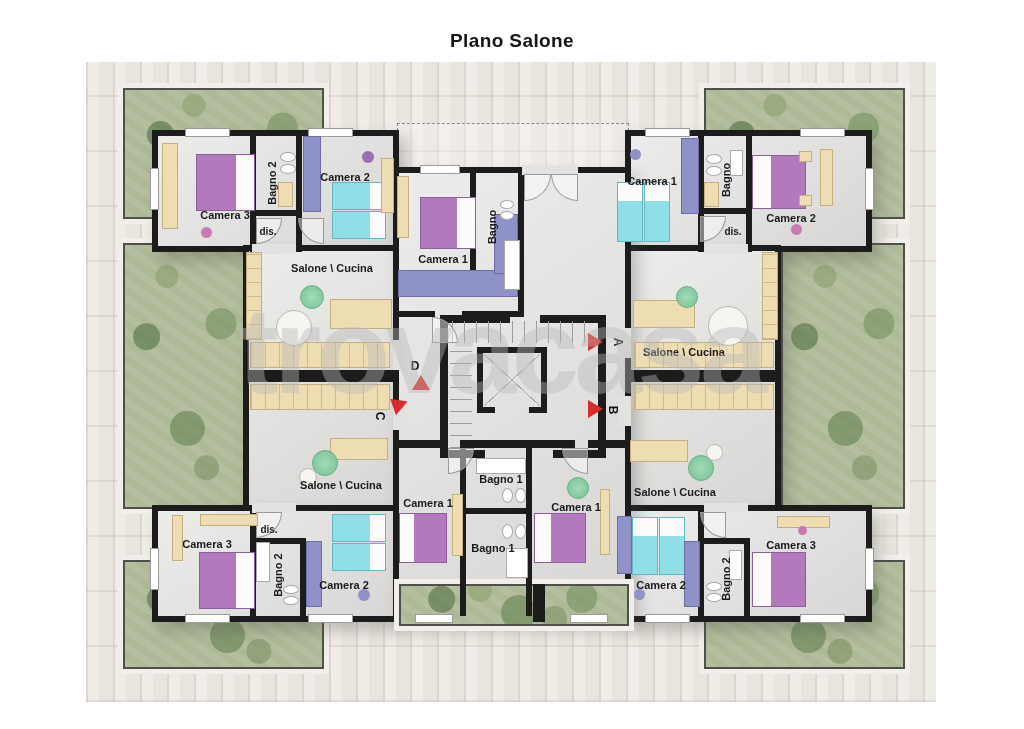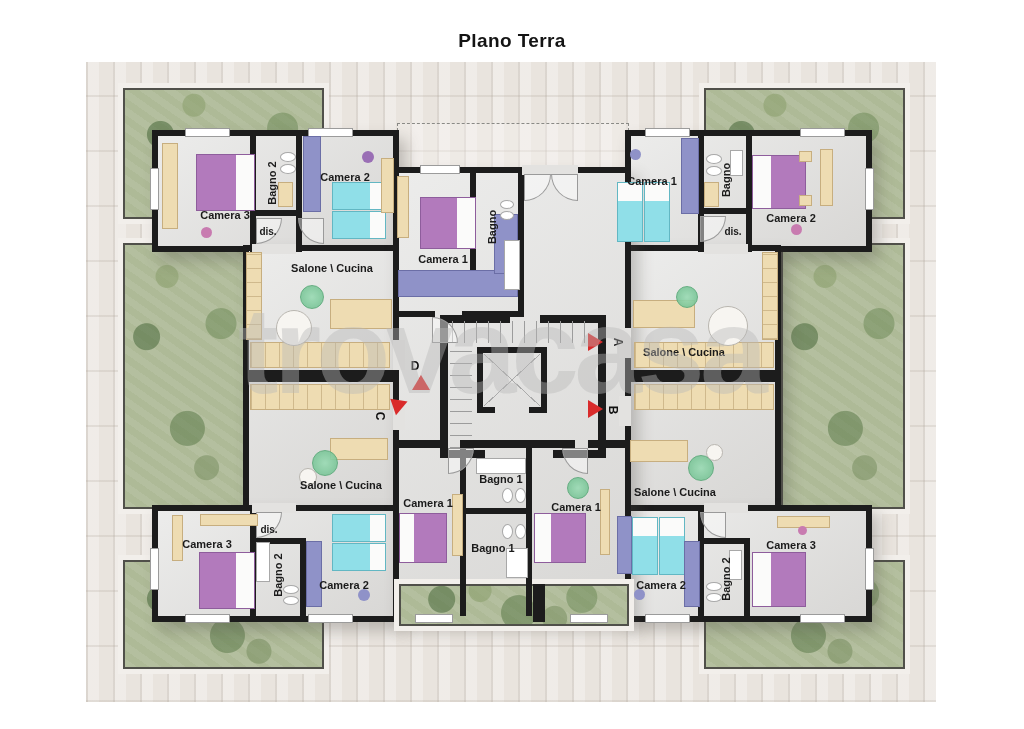--- a/index.html
+++ b/index.html
@@ -47,21 +47,21 @@
   .tri-r{border-left:15px solid #d92b2b;border-top:9px solid rgba(0,0,0,0);border-bottom:9px solid rgba(0,0,0,0);}
   .tri-u{border-bottom:15px solid #d92b2b;border-left:9px solid rgba(0,0,0,0);border-right:9px solid rgba(0,0,0,0);}
   .mlet{font-size:12px;font-weight:bold;color:#101010;transform:translate(-50%,-50%);}
   .mlet.rot{transform:translate(-50%,-50%) rotate(90deg);}
 </style>
 </head>
 <body>
 
 <div id="stage">
   <div class="abs paving"></div>
-  <div class="abs title">Plano Terra</div>
+  <div class="abs title">Plano Salone</div>
 
   <div class="abs garden" style="left:123px;top:88px;width:197px;height:127px;"></div>
   <div class="abs garden" style="left:704px;top:88px;width:197px;height:127px;"></div>
   <div class="abs garden" style="left:123px;top:243px;width:120px;height:262px;"></div>
   <div class="abs garden" style="left:781px;top:243px;width:120px;height:262px;"></div>
   <div class="abs garden" style="left:123px;top:560px;width:197px;height:105px;"></div>
   <div class="abs garden" style="left:704px;top:560px;width:197px;height:105px;"></div>
 
   <div class="abs dash" style="left:397px;top:123px;width:230px;height:46px;"></div>
 

